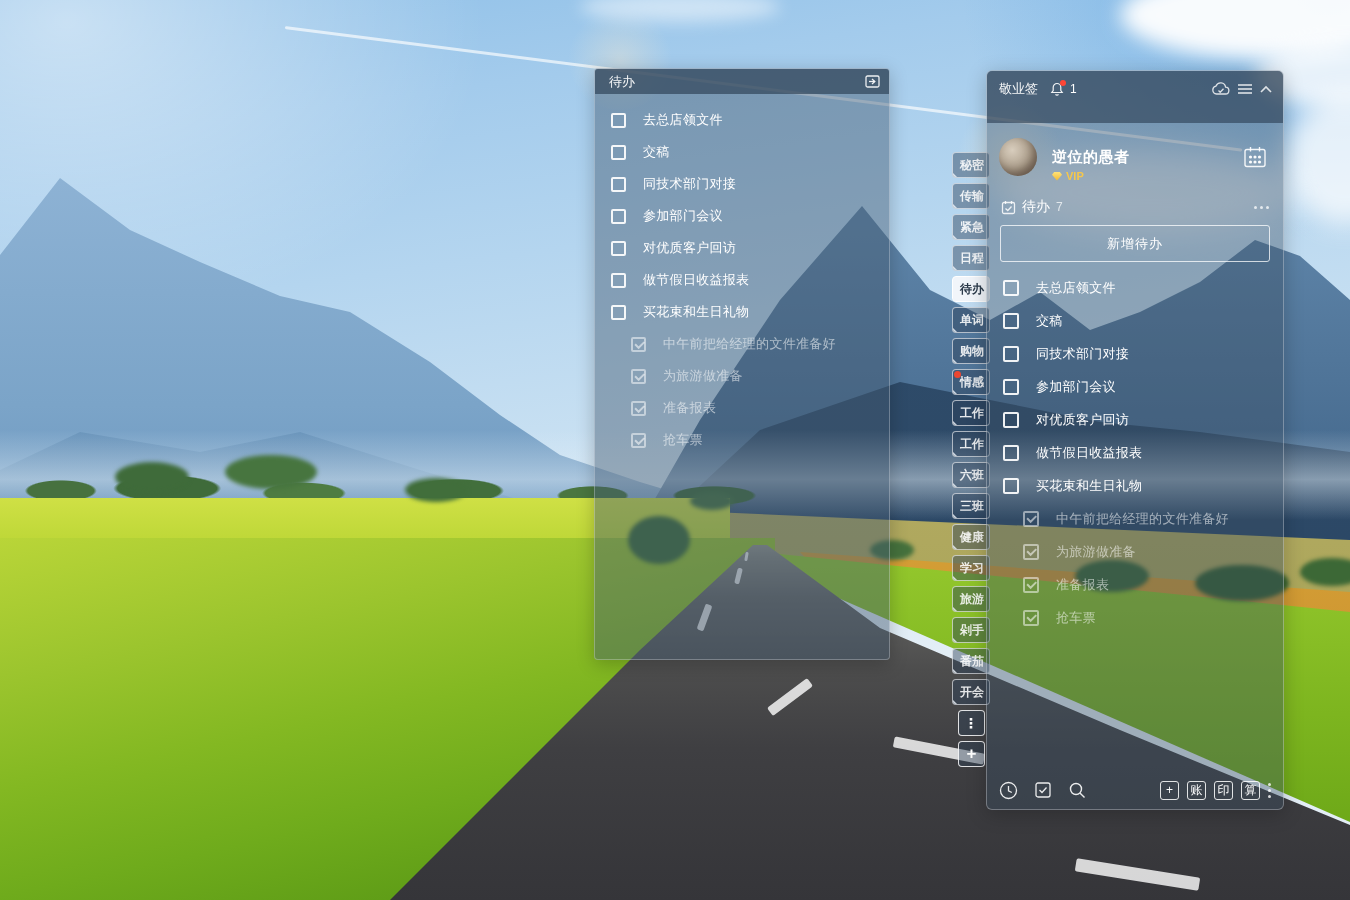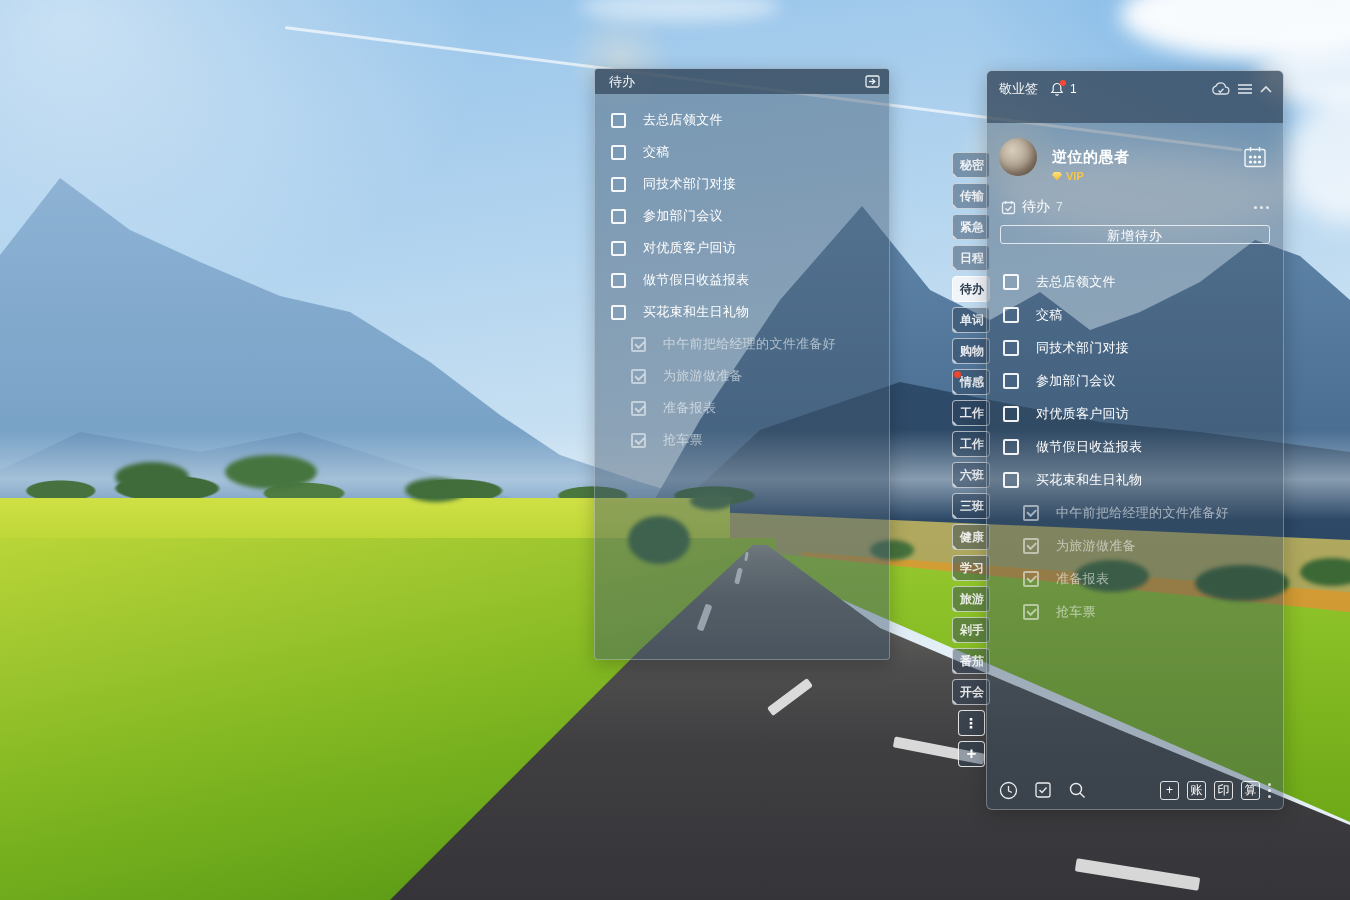--- a/index.html
+++ b/index.html
@@ -125,21 +125,21 @@
   .viprow{display:flex;align-items:center;gap:4px;margin-top:3px;}
   .gem{width:10px;height:9px;background:linear-gradient(180deg,#ffe27a,#f0b832);
     clip-path:polygon(25% 0,75% 0,100% 35%,50% 100%,0 35%);}
   .viptxt{color:#f6c74a;font-size:11px;font-weight:bold;}
   .cal-btn{margin-right:2px;}
   .sect{display:flex;align-items:center;gap:6px;padding:10px 14px 0 14px;}
   .sect .sname{color:#fff;font-size:14px;}
   .sect .scount{color:rgba(255,255,255,.72);font-size:12px;}
   .sect .more-dots{margin-left:auto;display:flex;gap:3px;}
   .sect .more-dots i{width:3px;height:3px;border-radius:50%;background:rgba(255,255,255,.75);}
-  .new-btn{display:block;width:270px;height:19px;margin:9px auto 12px;background:transparent;
+  .new-btn{display:block;width:270px;height:37px;margin:9px auto 0;background:transparent;
     border:1px solid rgba(255,255,255,.75);border-radius:3px;color:#fff;font-size:13px;
     font-family:inherit;letter-spacing:1px;cursor:pointer;}
   .panel-main ul{list-style:none;margin:0;padding:9px 16px;}
   .panel-main .task{height:33px;}
   .panel-main .task .cb{width:16px;height:16px;}
   .pm-footer{position:absolute;left:0;right:0;bottom:0;height:38px;display:flex;align-items:center;
     padding:0 12px;box-sizing:border-box;}
   .pm-footer .fgap{width:16px;}
   .pm-footer .fspacer{flex:1;}
   .boxbtn{width:19px;height:19px;box-sizing:border-box;border:1px solid rgba(255,255,255,.85);border-radius:3px;

